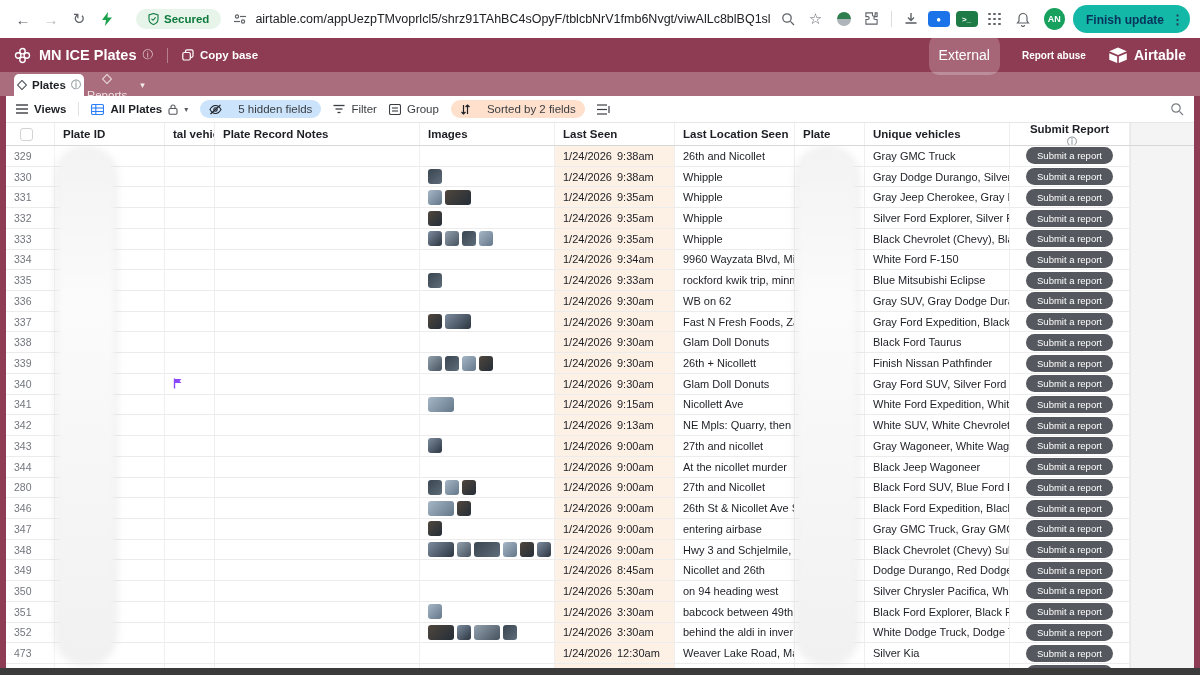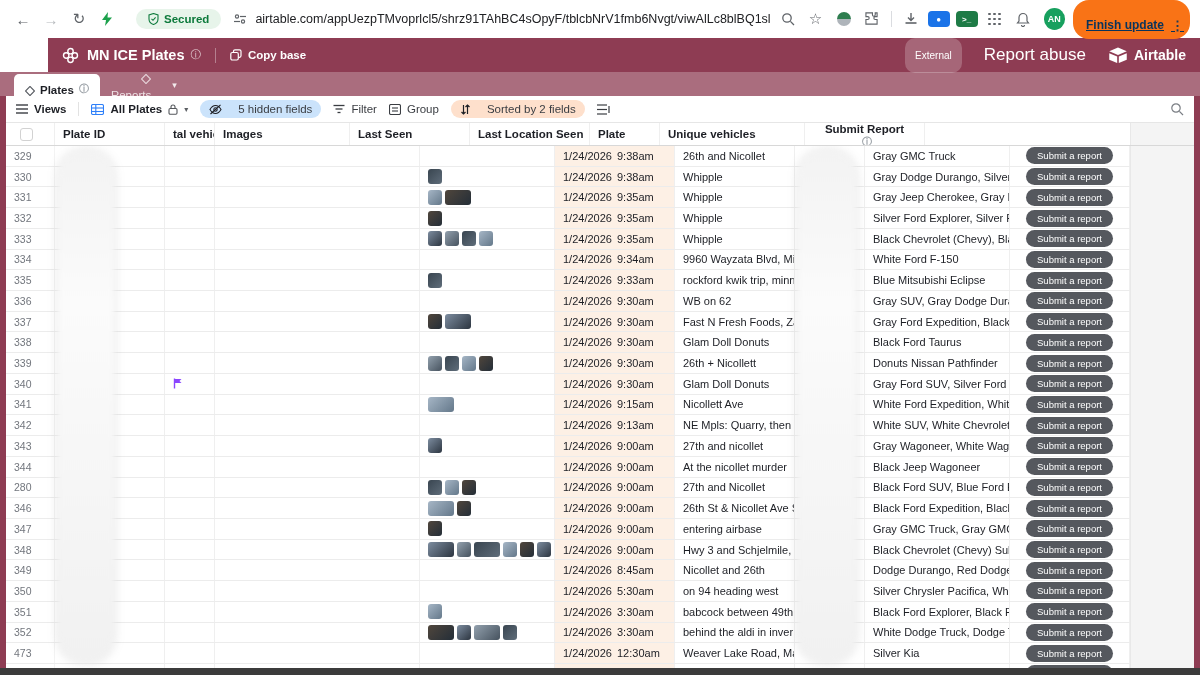--- a/index.html
+++ b/index.html
@@ -23,40 +23,40 @@
     justify-content:center; font-size:8px; color:#fff; font-weight:bold; }
   .cam { background:#1a73e8; }
   .term { background:#1e7b46; }
   .sep { width:1px; height:16px; background:#dadce0; margin:0 4px; }
   .dots9 { width:13px; height:13px; position:relative; }
   .dots9 i { position:absolute; width:2.5px; height:2.5px; border-radius:50%; background:#5f6368;
     box-shadow:5px 0 #5f6368,10px 0 #5f6368,0 5px #5f6368,5px 5px #5f6368,10px 5px #5f6368,
     0 10px #5f6368,5px 10px #5f6368,10px 10px #5f6368; }
   .avatar { width:22px; height:22px; border-radius:50%; background:#17a05e; color:#fff;
     font-size:9px; font-weight:bold; display:flex; align-items:center; justify-content:center; margin:0 6px;}
-  .finish { background:#f97316; color:#08335c; border-radius:16px; padding:18px 6px 6px 13px;
-    font-size:12px; font-weight:bold; display:flex; align-items:center; gap:7px; flex:0 0 auto;text-decoration:underline;}
+  .finish { background:#14b8a6; color:#08335c; border-radius:16px; padding:7px 6px 6px 13px;
+    font-size:12px; font-weight:bold; display:flex; align-items:center; gap:7px; flex:0 0 auto;}
   .kebab { color:#1f3a56; font-size:13px; font-weight:bold; }
 
   
   .apphead { height:34px; background:#8e3c53; display:flex; align-items:center;
-    padding:0 14px; color:#fff;margin-left:48px; }
+    padding:0 14px; color:#fff; }
   .base-title { font-size:14.5px; font-weight:bold; margin-left:8px; }
   .winfo { color:rgba(255,255,255,.75); font-size:10.5px; margin-left:6px; }
   .vdiv { width:1px; height:15px; background:rgba(255,255,255,.35); margin:0 14px; }
   .copybase { display:flex; align-items:center; gap:6px; font-size:11.5px; font-weight:bold; }
   .apphead .spacer { flex:1; }
   .external { background:rgba(255,255,255,.22); border-radius:10px; padding:12px 10px;
-    font-size:10px; }
-  .reportabuse { font-size:17px; margin:0 22px; }
+    font-size:14px; }
+  .reportabuse { font-size:10px; margin:0 22px;font-weight:bold; }
   .brand { display:flex; align-items:center; gap:6px; font-size:14px; font-weight:bold; }
 
   
   .tabstrip { height:24px; background:#aa6d7e; display:flex; align-items:flex-end; padding:0 0 0 14px; }
-  .tab { height:22px; display:flex; align-items:flex-end; gap:5px; padding:0 11px;
+  .tab { height:22px; display:flex; align-items:center; gap:5px; padding:0 3px;
     font-size:11.5px; border-radius:5px 5px 0 0; }
   .tab.active { background:#fff; color:#1d1f25; font-weight:bold; }
   .tab.inactive { color:rgba(255,255,255,.8);flex-direction:column; }
   .tab .ti { font-size:10px; color:#9aa0a6; }
   .tab.inactive .ti { color:rgba(255,255,255,.6); }
   .tabchev { color:rgba(255,255,255,.85); font-size:9px; padding:0 10px 6px 10px; }
 
   
   .frame { background:#8e3c53; padding:0 6px; }
   .inner { background:#fff; }
@@ -339,20 +339,23 @@
   <div class="ghead">
     <div class="gc c-num">
           <span class="hcheck"></span>
         </div>
     <div class="gc c-pid">
           <span>Plate ID</span>
         </div>
     <div class="gc c-rent">
           <span>tal vehicle</span>
         </div>
+    <div class="gc c-notes">
+          <span>Plate Record Notes</span>
+        </div>
     <div class="gc c-img">
           <span>Images</span>
         </div>
     <div class="gc c-seen">
           <span>Last Seen</span>
         </div>
     <div class="gc c-loc">
           <span>Last Location Seen</span>
         </div>
     <div class="gc c-plate">
@@ -567,21 +570,21 @@
             <span class="thumb " style="background:linear-gradient(135deg,#394550,#5f6d7a)"></span>
             <span class="thumb " style="background:linear-gradient(135deg,#a6b6c6,#64788a)"></span>
             <span class="thumb " style="background:linear-gradient(135deg,#50463c,#242e38)"></span>
           </div>
           <div class="gc c-seen">
             <span class="dt">1/24/2026</span>
             <span>9:30am</span>
           </div>
           <div class="gc c-loc">26th + Nicollett</div>
           <div class="gc c-plate"></div>
-          <div class="gc c-veh">Donuts Nissan Pathfinder</div>
+          <div class="gc c-veh">Finish Nissan Pathfinder</div>
           <div class="gc c-sub">
             <button class="sbtn">Submit a report</button>
           </div>
         </div>
         <div class="row">
           <div class="gc c-num">340</div>
           <div class="gc c-pid"></div>
           <div class="gc c-rent">
             <svg class="flagic" width="10" height="11" viewBox="0 0 10 11">
               <path d="M1.5 0.5 V10.5" stroke="#8b46ff" stroke-width="1.4"></path>

